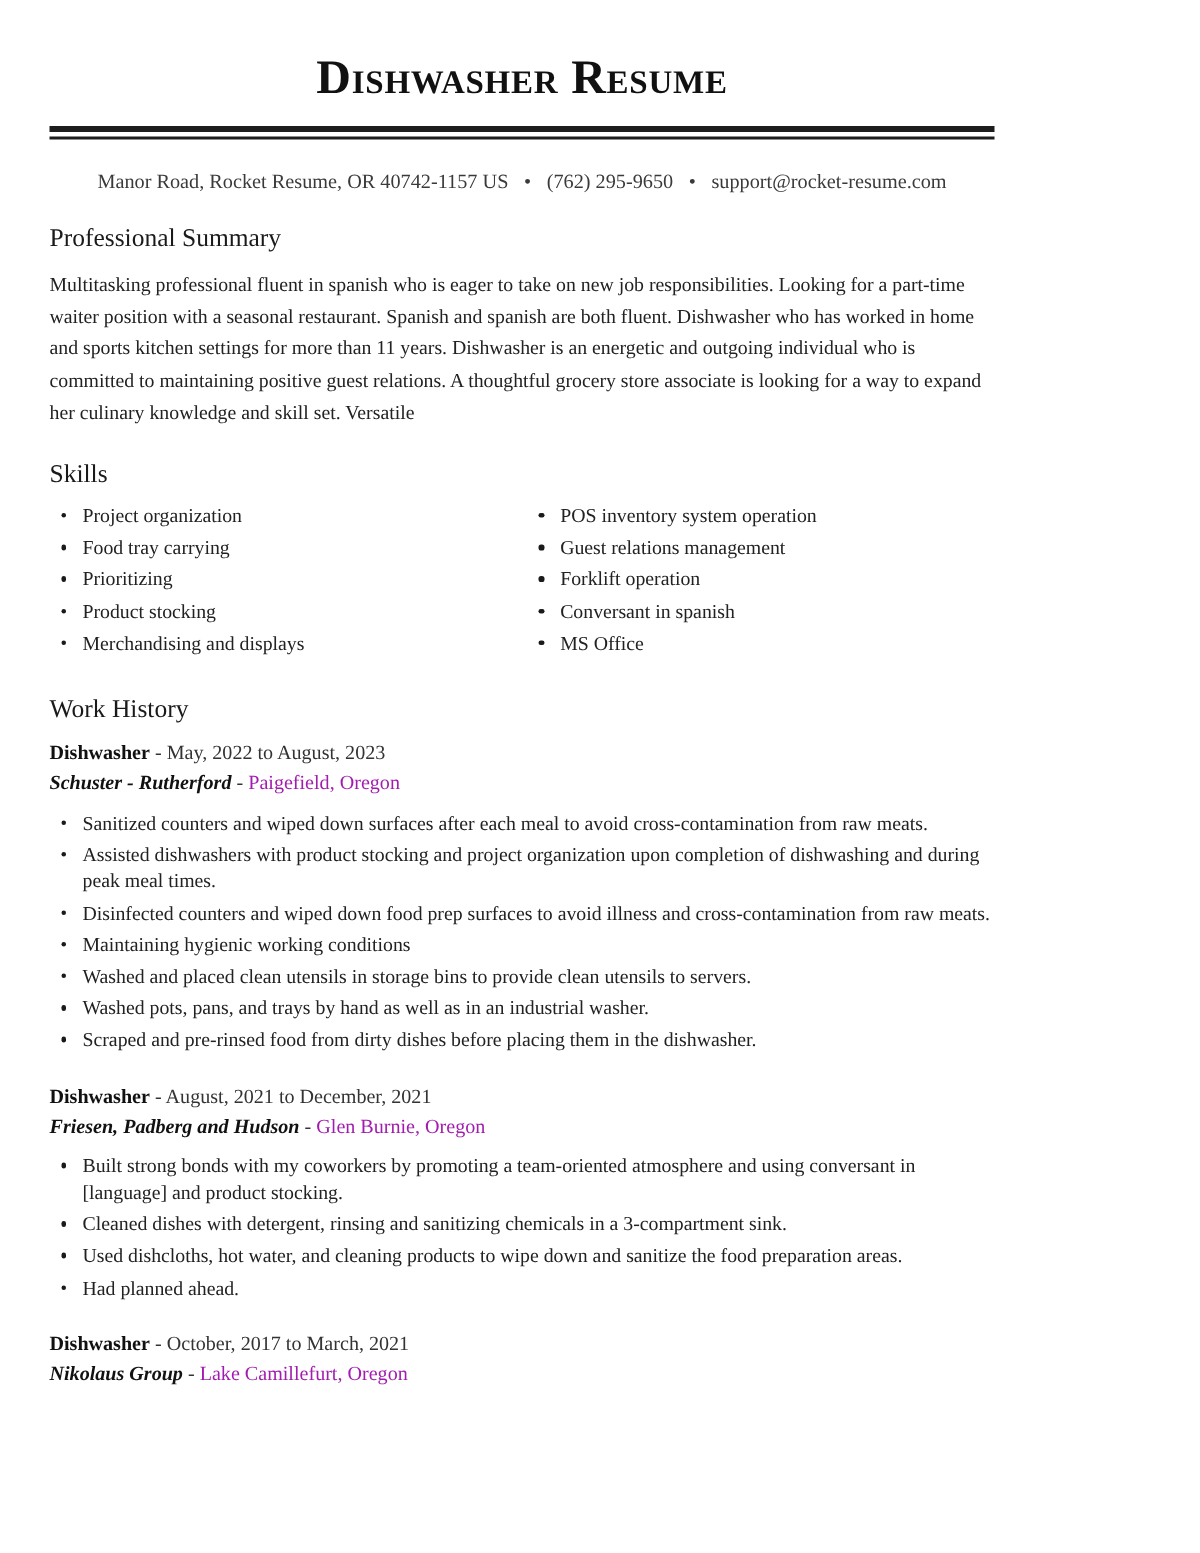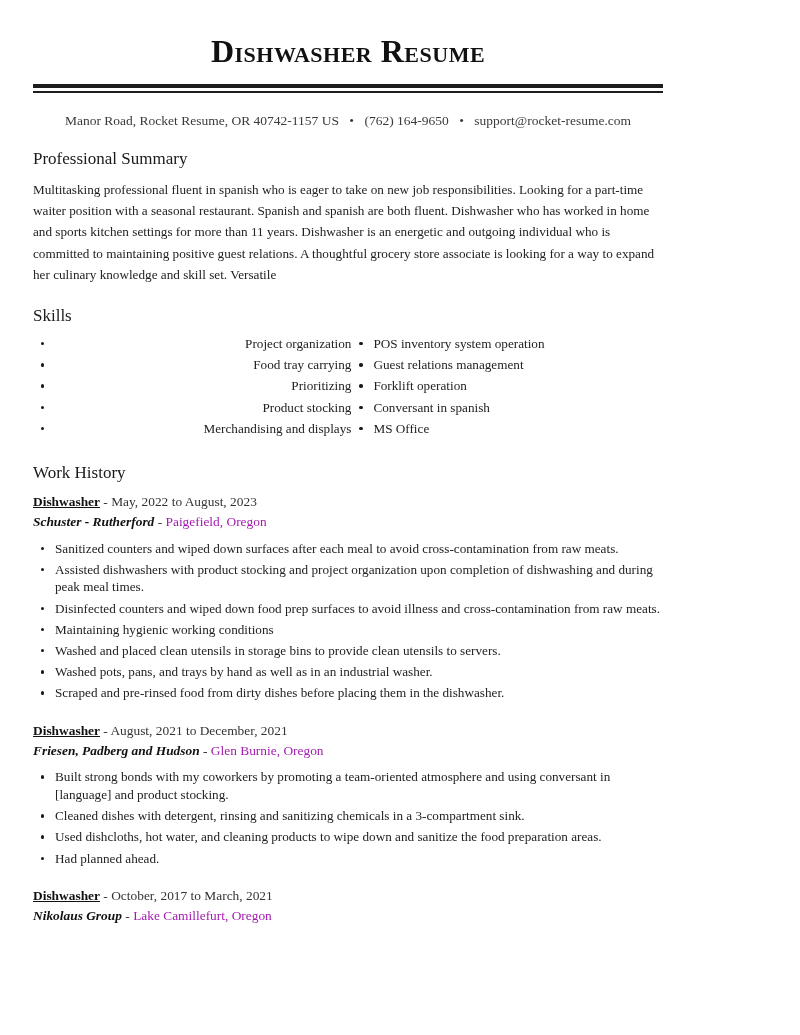--- a/index.html
+++ b/index.html
@@ -106,35 +106,34 @@
     top: 7px;
     width: 3.4px;
     height: 3.4px;
     border-radius: 50%;
     background: #1a1a1a;
   }
   .skills-wrap {
     position: relative;
     display: flex;
   }
-  .skills-colA { width: 371px; text-align: right; }
+  .skills-colA { width: 371px; }
   .skills-colB { width: 363px; }
 
   
   .job { margin-top: 4px; }
   .job + .job { margin-top: 19px; }
   .job-line1 {
     font-size: 13.4px;
     line-height: 1.5;
     color: #222222;
   }
   .job-title {
     font-weight: 700;
     color: #111111;
-    text-decoration: underline;
   }
   .job-dash { color: #333333; }
   .job-dates { color: #333333; }
   .job-line2 {
     font-size: 13.4px;
     line-height: 1.5;
     color: #222222;
     margin-bottom: 7px;
   }
   .job-company {
@@ -158,21 +157,21 @@
 
   <div class="rule-group">
     <div class="rule-thick"></div>
     <div class="rule-gap"></div>
     <div class="rule-thin"></div>
   </div>
 
   <div class="contact-line">
     <span>Manor Road, Rocket Resume, OR 40742-1157 US</span>
     <span class="contact-sep">•</span>
-    <span>(762) 164-9650</span>
+    <span>(762) 295-9650</span>
     <span class="contact-sep">•</span>
     <span>support@rocket-resume.com</span>
   </div>
 
   <div class="section">
     <h2 class="section-title">Professional Summary</h2>
     <p class="summary-text">Multitasking professional fluent in spanish who is eager to take on new job responsibilities. Looking for a part-time waiter position with a seasonal restaurant. Spanish and spanish are both fluent. Dishwasher who has worked in home and sports kitchen settings for more than 11 years. Dishwasher is an energetic and outgoing individual who is committed to maintaining positive guest relations. A thoughtful grocery store associate is looking for a way to expand her culinary knowledge and skill set. Versatile</p>
   </div>
 
   <div class="section">

